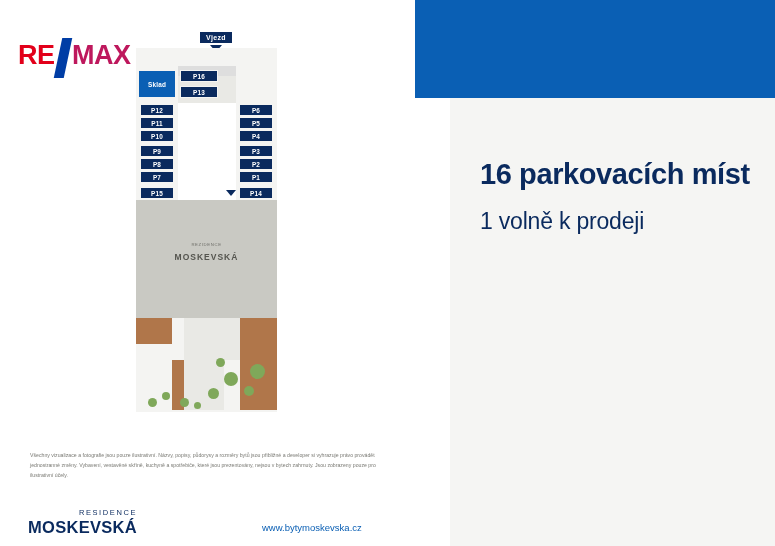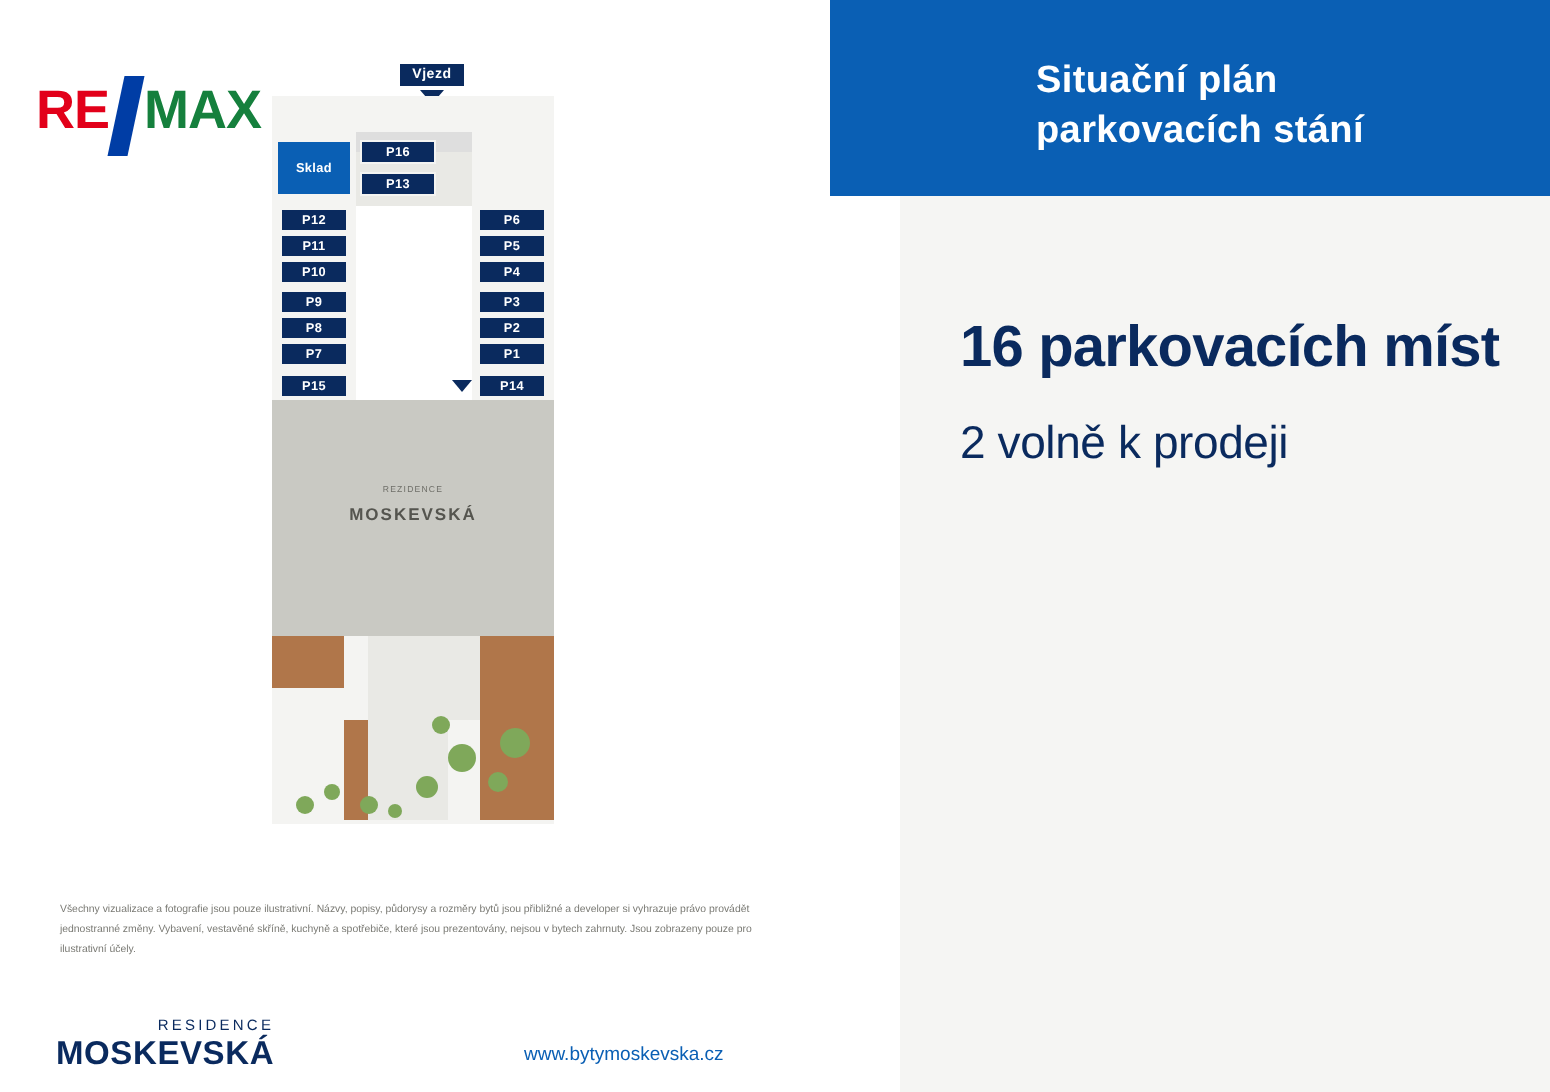--- a/index.html
+++ b/index.html
@@ -42,21 +42,21 @@
     left: 40px; top: -2px;
     width: 10px; height: 40px;
     background: #003da5;
     transform: skewX(-12deg);
   }
   #remax-logo .max {
     position: absolute;
     left: 54px; top: 0;
     font-size: 27px;
     font-weight: bold;
-    color: #15803d;
+    color: #be185d;
     letter-spacing: -0.5px;
   }
 
   
   #plan {
     position: absolute;
     left: 136px; top: 36px;
     width: 141px; height: 364px;
     background: #f4f4f2;
   }
@@ -347,19 +347,15 @@
     <div class="res">RESIDENCE</div>
     <div class="mosk">MOSKEVSKÁ</div>
   </div>
 
   <div id="footer-url">www.bytymoskevska.cz</div>
 </div>
 
 <div id="right-panel">
   <div id="header-band"></div>
   <div id="header-notch"></div>
-  <div id="header-title">
-    <div>Situační plán</div>
-    <div>parkovacích stání</div>
-  </div>
   <div id="big-count">16 parkovacích míst</div>
-  <div id="sub-count">2 volně k prodeji</div>
+  <div id="sub-count">1 volně k prodeji</div>
 </div>
 
 </body></html>

